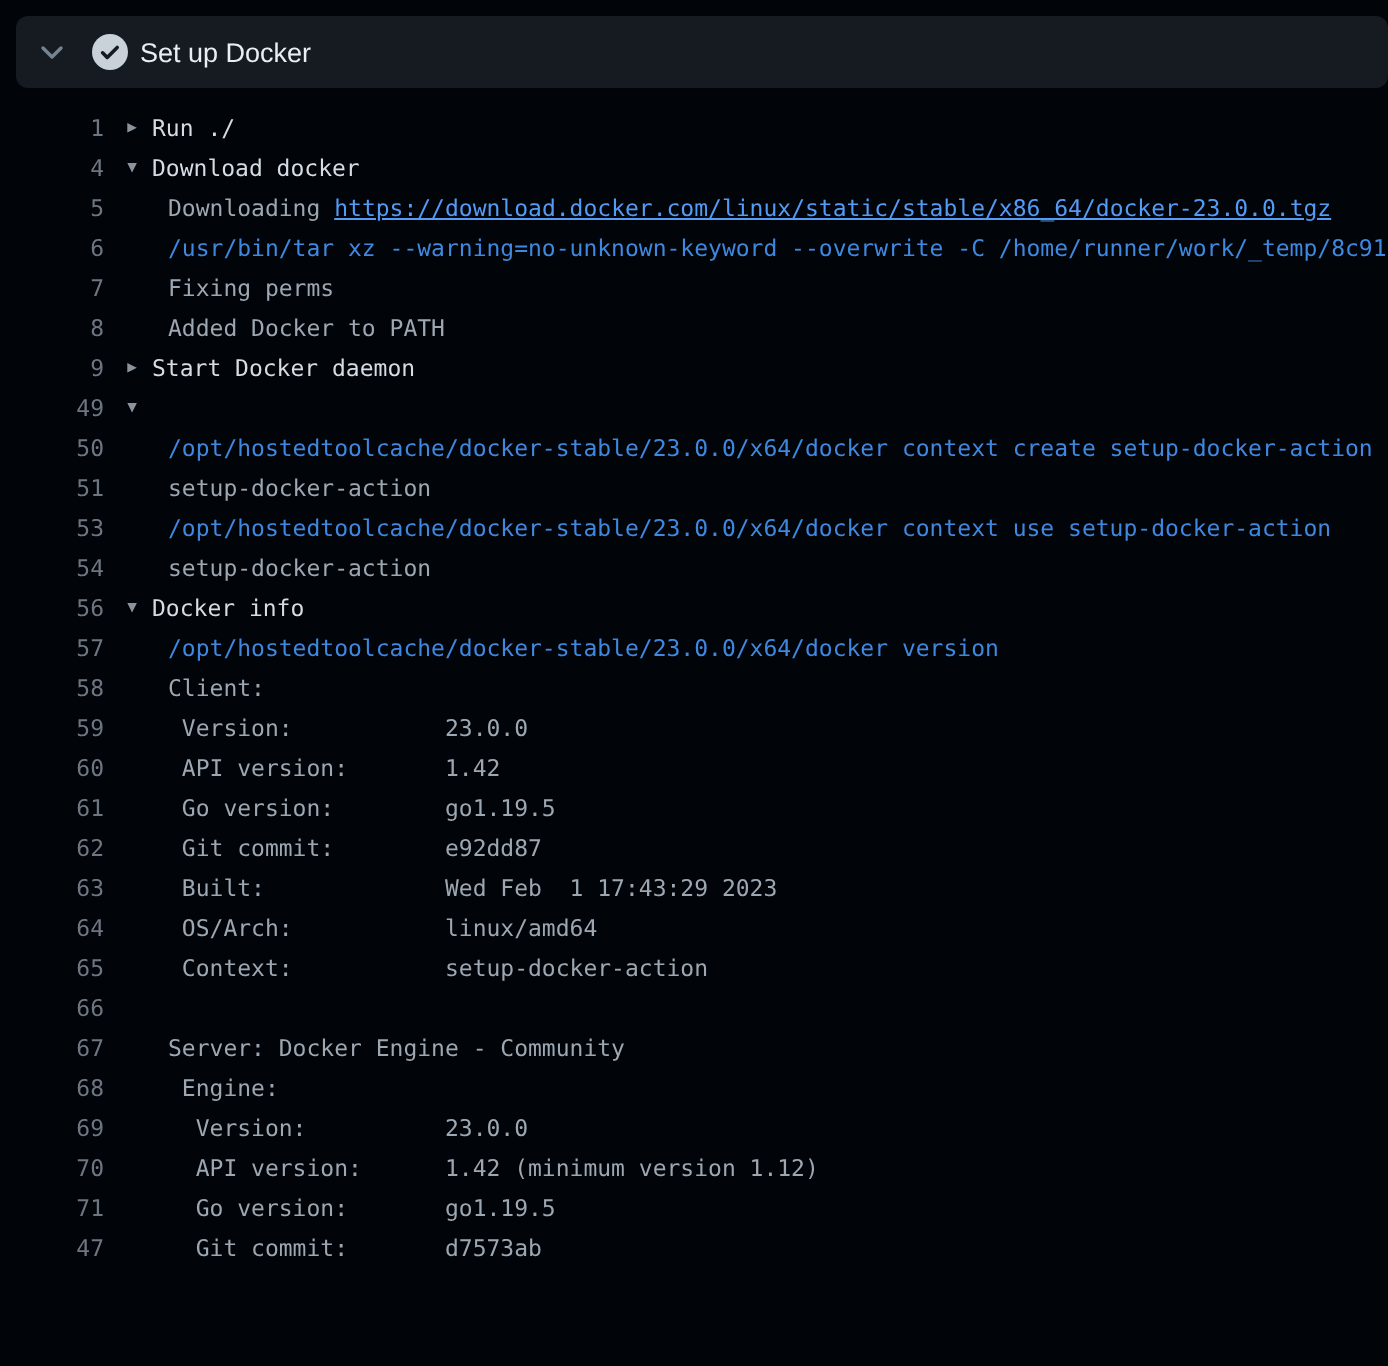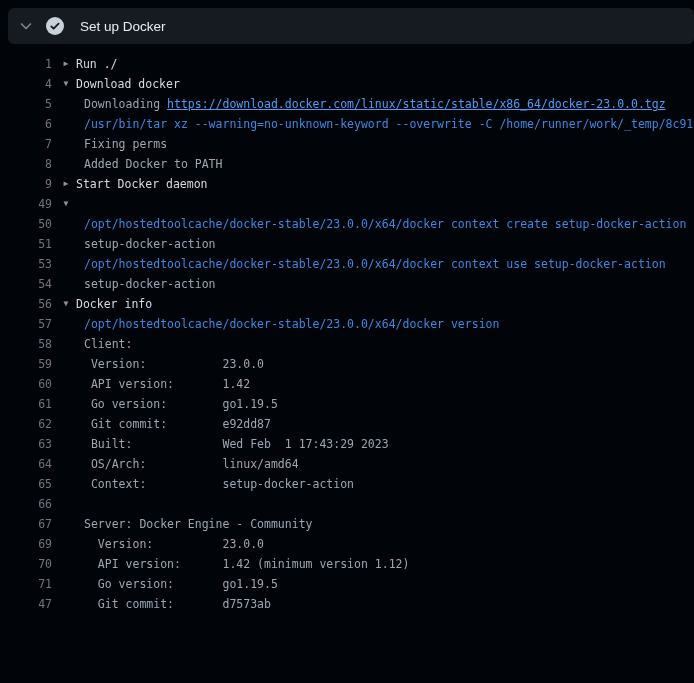--- a/index.html
+++ b/index.html
@@ -16,21 +16,21 @@
     display:flex; align-items:center;
     padding:0 8px 0 6px;
     cursor:pointer;
   }
   .hdr-icon-btn {
     width:24px; height:24px; display:flex; align-items:center; justify-content:center;
     flex:none;
   }
   .status-wrap { width:18px; height:18px; margin-left:8px; flex:none; }
   .step-title {
-    margin-left:16px;
+    margin-left:6px;
     color:#e8eef4; font-size:13.5px; font-weight:400;
     white-space:nowrap;
   }
   .log {
     position:absolute; top:44px; left:0; right:0; bottom:0;
     padding-top:10px;
     font-family:"DejaVu Sans Mono", monospace;
     font-size:11.5px;
     overflow:hidden;
   }
@@ -97,17 +97,18 @@
     <div class="row"><span class="num">58</span><span class="content indent"><span class="plain">Client:</span></span></div>
     <div class="row"><span class="num">59</span><span class="content indent"><span class="plain"> Version:           23.0.0</span></span></div>
     <div class="row"><span class="num">60</span><span class="content indent"><span class="plain"> API version:       1.42</span></span></div>
     <div class="row"><span class="num">61</span><span class="content indent"><span class="plain"> Go version:        go1.19.5</span></span></div>
     <div class="row"><span class="num">62</span><span class="content indent"><span class="plain"> Git commit:        e92dd87</span></span></div>
     <div class="row"><span class="num">63</span><span class="content indent"><span class="plain"> Built:             Wed Feb  1 17:43:29 2023</span></span></div>
     <div class="row"><span class="num">64</span><span class="content indent"><span class="plain"> OS/Arch:           linux/amd64</span></span></div>
     <div class="row"><span class="num">65</span><span class="content indent"><span class="plain"> Context:           setup-docker-action</span></span></div>
     <div class="row"><span class="num">66</span><span class="content indent"></span></div>
     <div class="row"><span class="num">67</span><span class="content indent"><span class="plain">Server: Docker Engine - Community</span></span></div>
+    <div class="row"><span class="num">68</span><span class="content indent"><span class="plain"> Engine:</span></span></div>
     <div class="row"><span class="num">69</span><span class="content indent"><span class="plain">  Version:          23.0.0</span></span></div>
     <div class="row"><span class="num">70</span><span class="content indent"><span class="plain">  API version:      1.42 (minimum version 1.12)</span></span></div>
     <div class="row"><span class="num">71</span><span class="content indent"><span class="plain">  Go version:       go1.19.5</span></span></div>
     <div class="row"><span class="num">47</span><span class="content indent"><span class="plain">  Git commit:       d7573ab</span></span></div>
   </div>
 
 </body></html>

